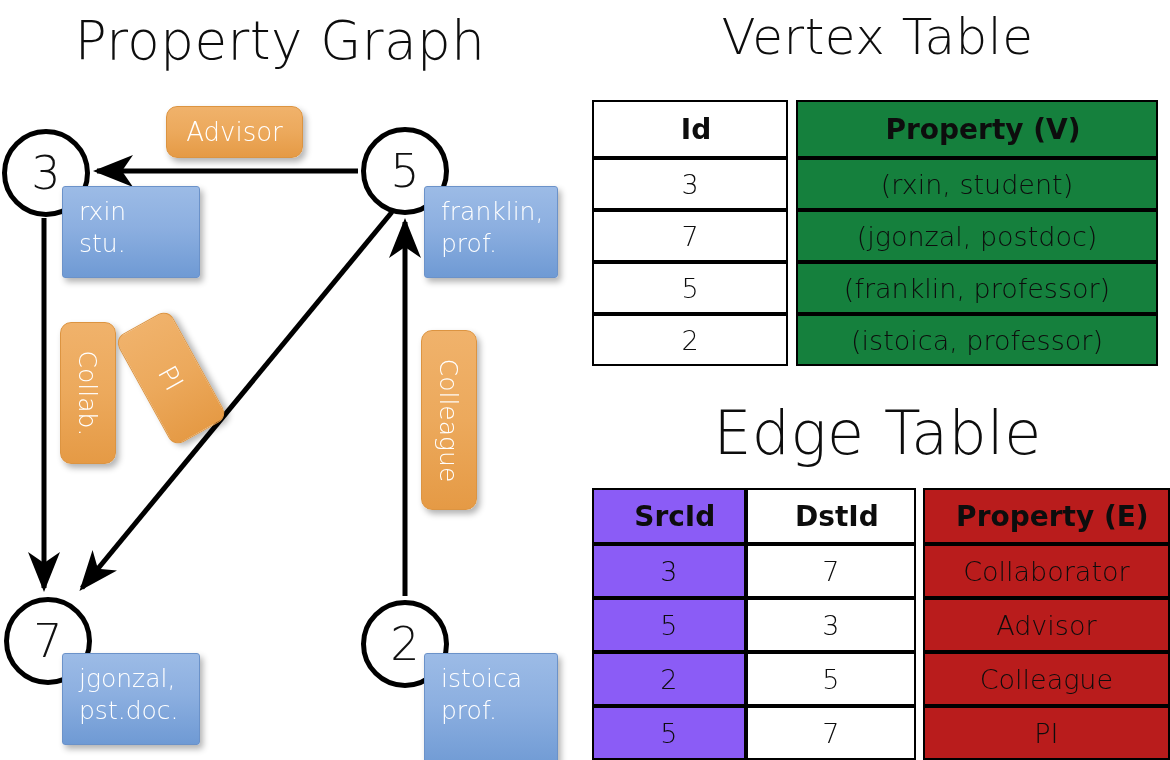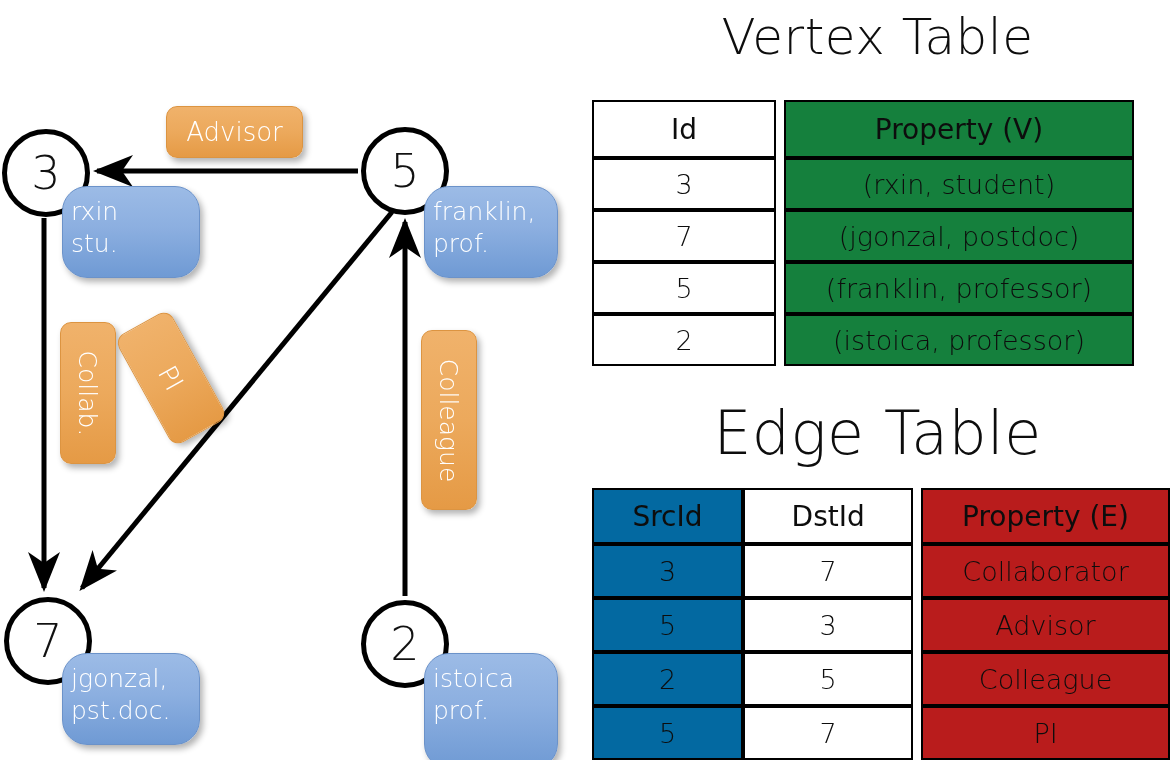--- a/index.html
+++ b/index.html
@@ -61,31 +61,31 @@
     color: #111111;
   }
   #vertex-3 { left: 2px;   top: 129px; }
   #vertex-5 { left: 361px; top: 127px; }
   #vertex-7 { left: 4px;   top: 597px; }
   #vertex-2 { left: 361px; top: 600px; }
 
   
   .prop-chip {
     position: absolute;
-    border-radius: 25px;
+    border-radius: 3px;
     box-sizing: border-box;
     background: linear-gradient(180deg, #9cbbe6 0%, #8cafe0 45%, #6f9ad4 100%);
     border: 1px solid #6b92c9;
     box-shadow: 3px 4px 6px rgba(0,0,0,0.30);
     color: #ffffff;
     font-family: "DejaVu Sans", sans-serif;
     font-weight: 300;
     font-size: 25px;
     line-height: 1.28;
-    padding: 9px 0 0 8px;
+    padding: 9px 0 0 16px;
     white-space: pre-line;
   }
   #chip-rxin     { left: 62px;  top: 186px; width: 138px; height: 92px; }
   #chip-franklin { left: 424px; top: 186px; width: 134px; height: 92px; }
   #chip-jgonzal  { left: 62px;  top: 653px; width: 138px; height: 92px; }
   #chip-istoica  { left: 424px; top: 653px; width: 134px; height: 116px; }
 
   
   .edge-chip {
     position: absolute;
@@ -129,45 +129,46 @@
     font-family: "DejaVu Sans", sans-serif;
     font-weight: 300;
   }
   .tbl td, .tbl th {
     border: 2px solid #000000;
     text-align: center;
     font-weight: 300;
     padding: 0;
     color: #0d0d0d;
   }
-  .tbl .hdr { font-weight: 400; }
+  .tbl .hdr { font-weight: 700; padding-left: 12px; }
 
   
   #vertex-table { left: 592px; top: 100px; }
   #vertex-table .c-id   { width: 180px; height: 48px; font-size: 27px; background:#ffffff; }
   #vertex-table .c-prop { width: 346px; height: 48px; font-size: 27px; background:#15803d; }
   #vertex-table thead .c-id   { height: 54px; font-size: 28px; }
   #vertex-table thead .c-prop { height: 54px; font-size: 28px; }
   #vertex-table .gap { width: 8px; border: none; background: #ffffff; padding: 0; }
 
   
   #edge-table { left: 592px; top: 488px; }
-  #edge-table .c-src  { width: 150px; height: 50px; font-size: 27px; background:#0369a1; }
+  #edge-table .c-src  { width: 150px; height: 50px; font-size: 27px; background:#8b5cf6; }
   #edge-table .c-dst  { width: 170px; height: 50px; font-size: 27px; background:#ffffff; }
   #edge-table .c-prop { width: 248px; height: 50px; font-size: 27px; background:#b91c1c; }
   #edge-table thead .c-src,
   #edge-table thead .c-dst,
   #edge-table thead .c-prop { height: 52px; font-size: 28px; }
   #edge-table .gap { width: 8px; border: none; background: #ffffff; padding: 0; }
 </style>
 </head>
 <body>
 
 <div id="graph-panel">
 
+  <div class="title" id="graph-title">Property Graph</div>
 
   <svg id="graph-svg" viewBox="0 0 580 760" xmlns="http://www.w3.org/2000/svg">
     <defs>
       <marker id="ah" markerWidth="9" markerHeight="9" refX="7.2" refY="3.2" orient="auto" markerUnits="strokeWidth">
         <path d="M0,0 L8,3.2 L0,6.4 L2.2,3.2 z" fill="#000000"></path>
       </marker>
     </defs>
 
     <g>
       <line x1="358" y1="171" x2="97" y2="171" stroke="#000000" stroke-width="5" marker-end="url(#ah)"></line>

